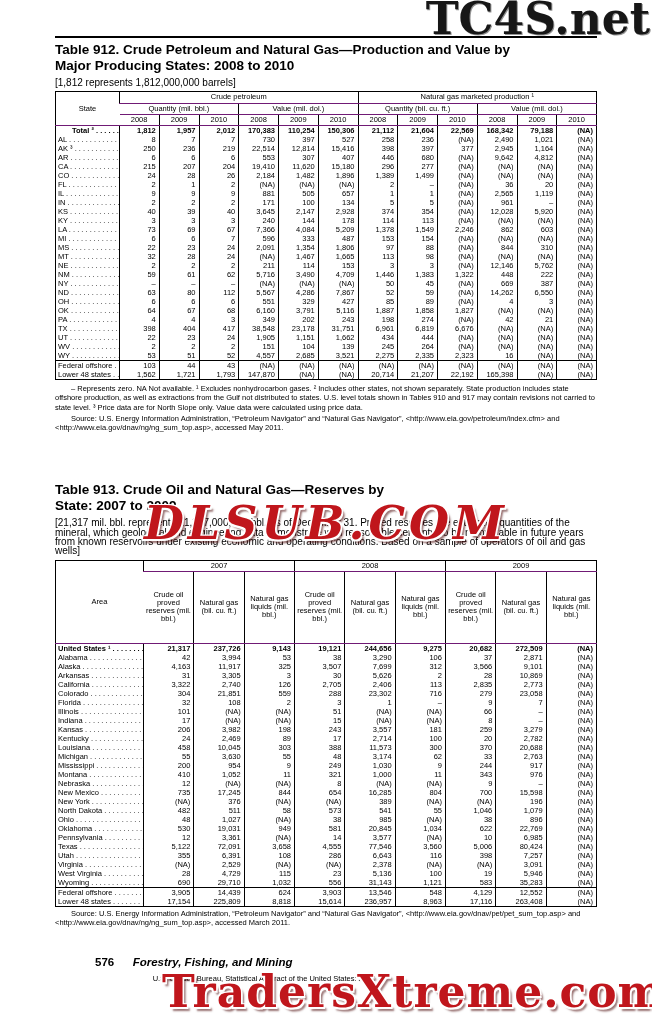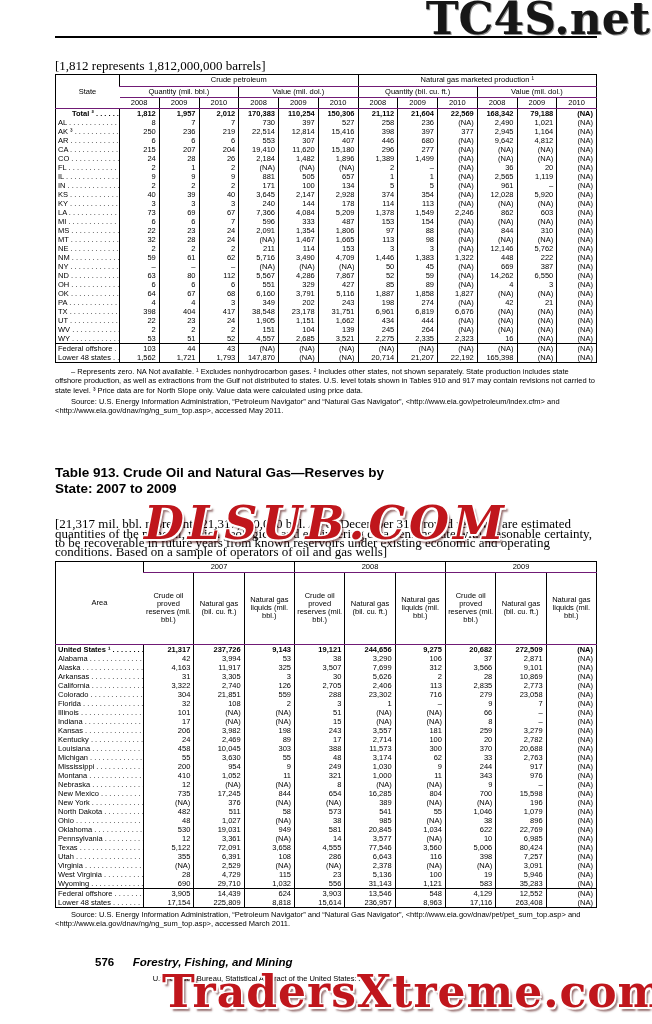--- a/index.html
+++ b/index.html
@@ -5,21 +5,21 @@
   * { box-sizing: border-box; margin: 0; padding: 0; }
   html,body { width: 652px; height: 1024px; }
   body {
     background: #fff; color: #000; position: relative; overflow: hidden;
     font-family: "Liberation Sans", sans-serif;
   }
   .content { position: absolute; left: 55px; width: 542px; top: 0; z-index: 1; }
 
   .rule-heavy { border-top: 2.5px solid #000; margin-top: 36px; }
   .tbl-title { font-size: 13.5px; line-height: 15.5px; font-weight: bold; margin-top: 4px; }
-  .bracket { font-size: 13px; line-height: 9.3px; margin-top: 23px; font-family: Liberation Serif, serif; }
+  .bracket { font-size: 10px; line-height: 9.3px; margin-top: 5px; }
 
   table.stat { border-collapse: collapse; width: 542px; table-layout: fixed;
     font-size: 7.5px; margin-top: 4px; border: 1px solid #000; }
   table.stat th, table.stat td { border-left: 1px solid #000; font-weight: normal; }
   table.stat th:first-child, table.stat td:first-child { border-left: none; }
   table.stat thead th { text-align: center; vertical-align: middle; padding: 1px 1px; line-height: 8.2px; }
   .bb { border-bottom: 1px solid #701a75; }
   tr.subrow th { vertical-align: bottom; padding-bottom: 2px; }
   tr.tallsub th { height: 72px; }
   table.stat tbody td { height: 9px; line-height: 9px; white-space: nowrap; overflow: hidden; }
@@ -47,20 +47,24 @@
   .wm-bottom { top: 966px; left: 162px; font-size: 44px; letter-spacing: 1px; color: #c0161c;
     text-shadow: -1.5px -1.5px 0 #fff, 1.5px -1.5px 0 #fff, -1.5px 1.5px 0 #fff, 1.5px 1.5px 0 #fff, 3px 4px 2px rgba(70,0,0,.55); }
 </style>
 </head>
 <body>
 
 <div class="content">
 
   <div class="rule-heavy"></div>
 
+  <h1 class="tbl-title">
+    <span>Table 912. Crude Petroleum and Natural Gas—Production and Value by</span><br>
+    <span>Major Producing States: 2008 to 2010</span>
+  </h1>
 
   <p class="bracket">[1,812 represents 1,812,000,000 barrels]</p>
 
   <table class="stat">
     <colgroup>
         <col style="width:64px">
         <col span="12">
       </colgroup>
     <thead>
       <tr>

